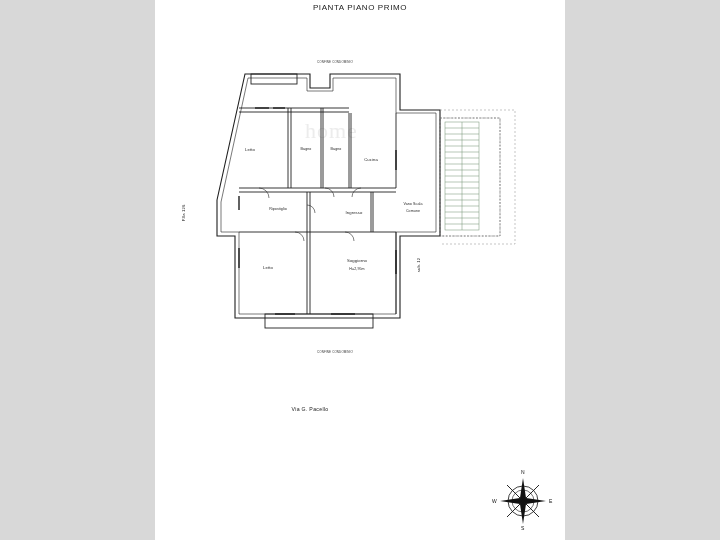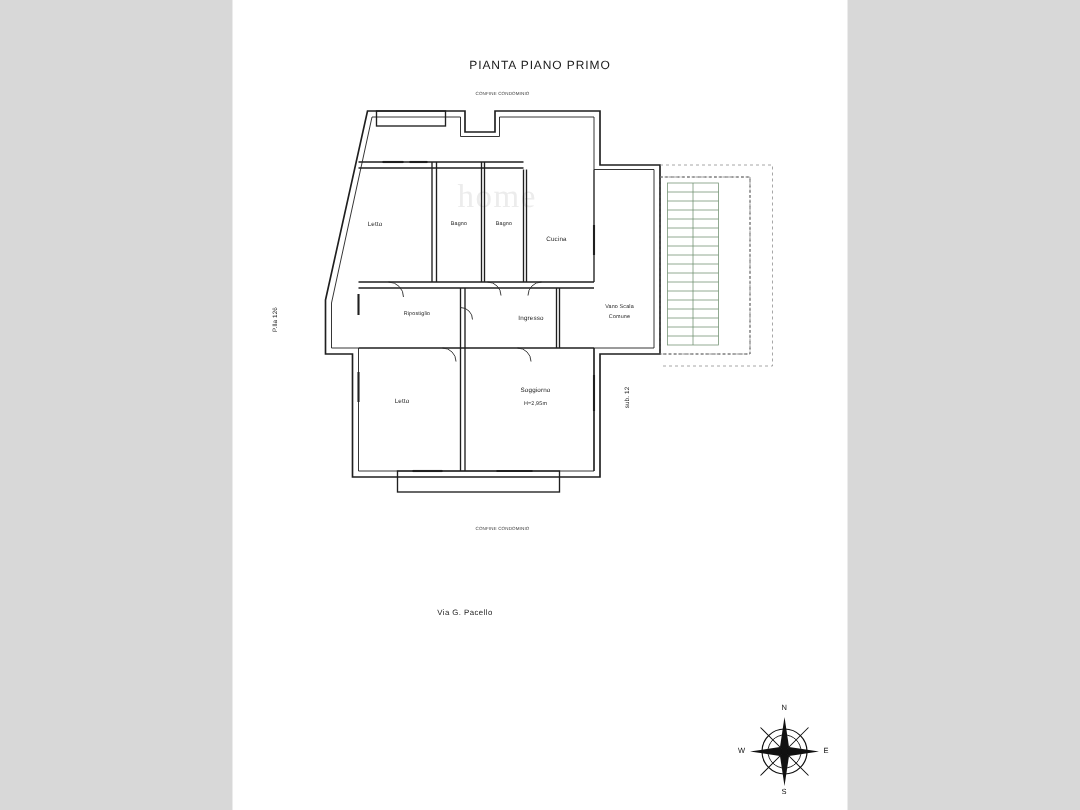--- a/index.html
+++ b/index.html
@@ -29,21 +29,20 @@
   .title {
     position: absolute;
     left: 0;
     top: 0;
     width: 410px;
     text-align: center;
     font-size: 8px;
     letter-spacing: 0.6px;
     color: #1a1a1a;
     padding-top: 3px;
-    margin-top: 36px;
   }
   .plan {
     position: absolute;
     left: 0;
     top: 0;
     width: 410px;
     height: 540px;
   }
   .lbl {
     position: absolute;

